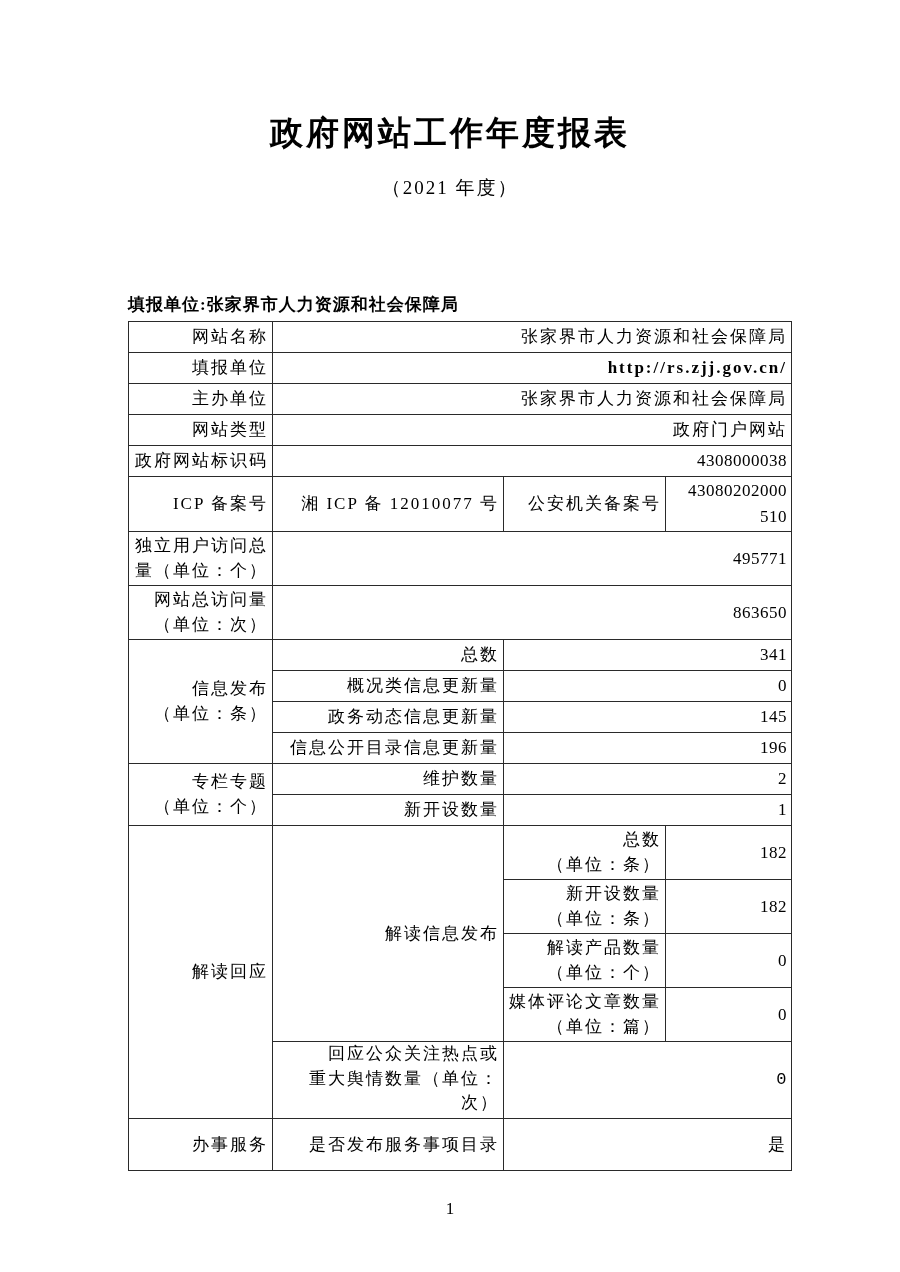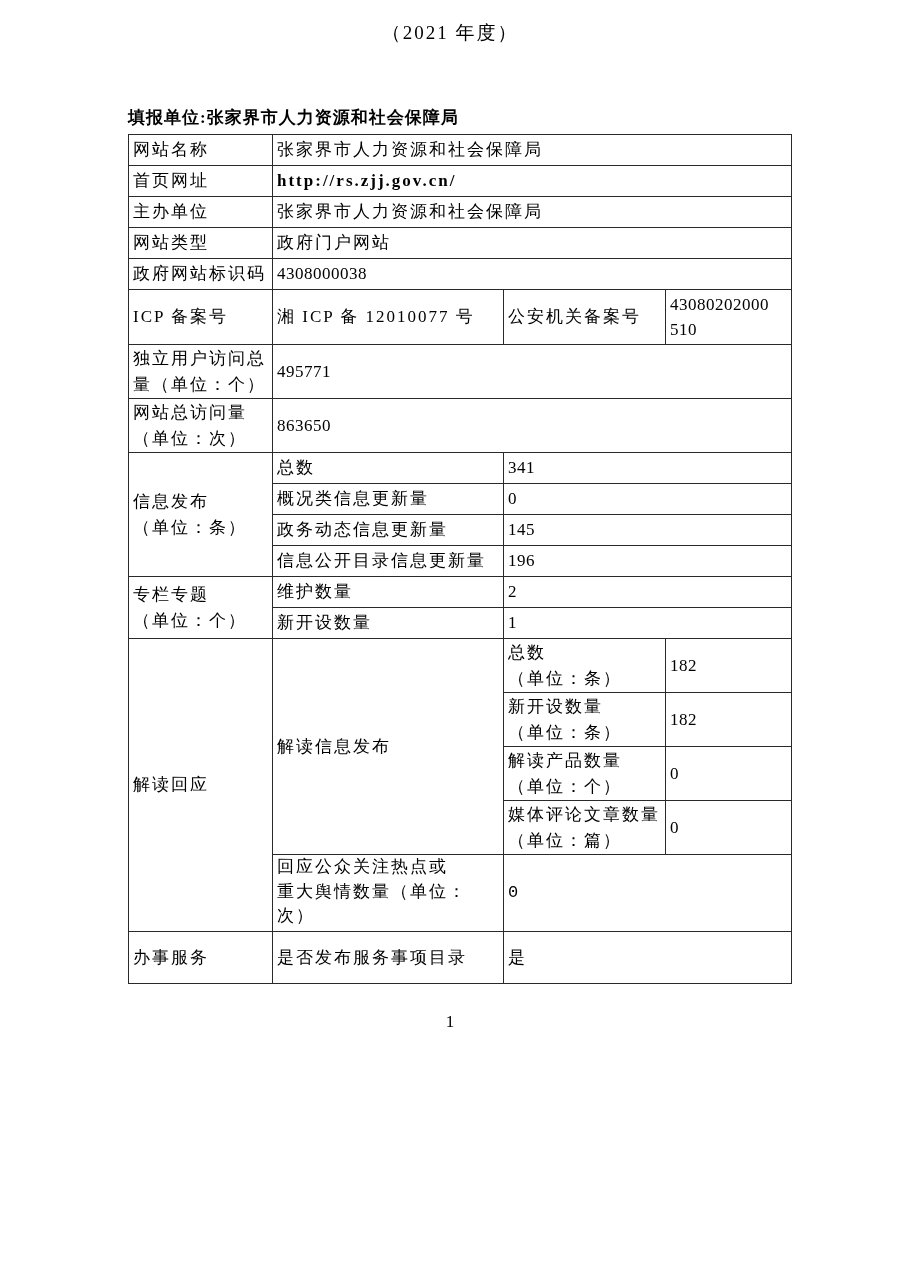--- a/index.html
+++ b/index.html
@@ -25,34 +25,34 @@
     letter-spacing: 3px;
     line-height: 1.3;
   }
   .doc-subtitle {
     margin-top: 20px;
     text-align: center;
     font-size: 19px;
     letter-spacing: 2px;
   }
   .reporting-unit {
-    margin: 60px 0 5px 128px;
+    margin: 92px 0 5px 128px;
     font-size: 17px;
     font-weight: bold;
     letter-spacing: 1px;
   }
   table.report {
     border-collapse: collapse;
     table-layout: fixed;
     width: 663px;
     margin-left: 128px;
   }
   table.report td {
     border: 1px solid #2a2a2a;
-    text-align: left;
+    text-align: right;
     vertical-align: middle;
     font-size: 17px;
     letter-spacing: 2px;
     line-height: 1.5;
     padding: 1px 4px;
     white-space: pre-line;
     overflow: hidden;
   }
   table.report td.num { letter-spacing: 0.5px; }
   table.report td.url { letter-spacing: 2px; font-weight: bold; }
@@ -70,39 +70,40 @@
     margin-top: 28px;
     text-align: center;
     font-size: 17px;
   }
 </style>
 </head>
 <body>
 
 <div class="page">
 
+  <h1 class="doc-title">政府网站工作年度报表</h1>
   <div class="doc-subtitle">（2021 年度）</div>
   <div class="reporting-unit">填报单位:张家界市人力资源和社会保障局</div>
 
   <table class="report">
     <colgroup>
       <col style="width:144px">
         <col style="width:231px">
         <col style="width:162px">
         <col style="width:126px">
     </colgroup>
 
     <tbody>
         <tr class="rh-simple">
       <td>网站名称</td>
       <td colspan="3">张家界市人力资源和社会保障局</td>
     </tr>
 
     <tr class="rh-simple">
-      <td>首页网址</td>
+      <td>填报单位</td>
       <td colspan="3" class="url">http://rs.zjj.gov.cn/</td>
     </tr>
 
     <tr class="rh-simple">
       <td>主办单位</td>
       <td colspan="3">张家界市人力资源和社会保障局</td>
     </tr>
 
     <tr class="rh-simple">
       <td>网站类型</td>

